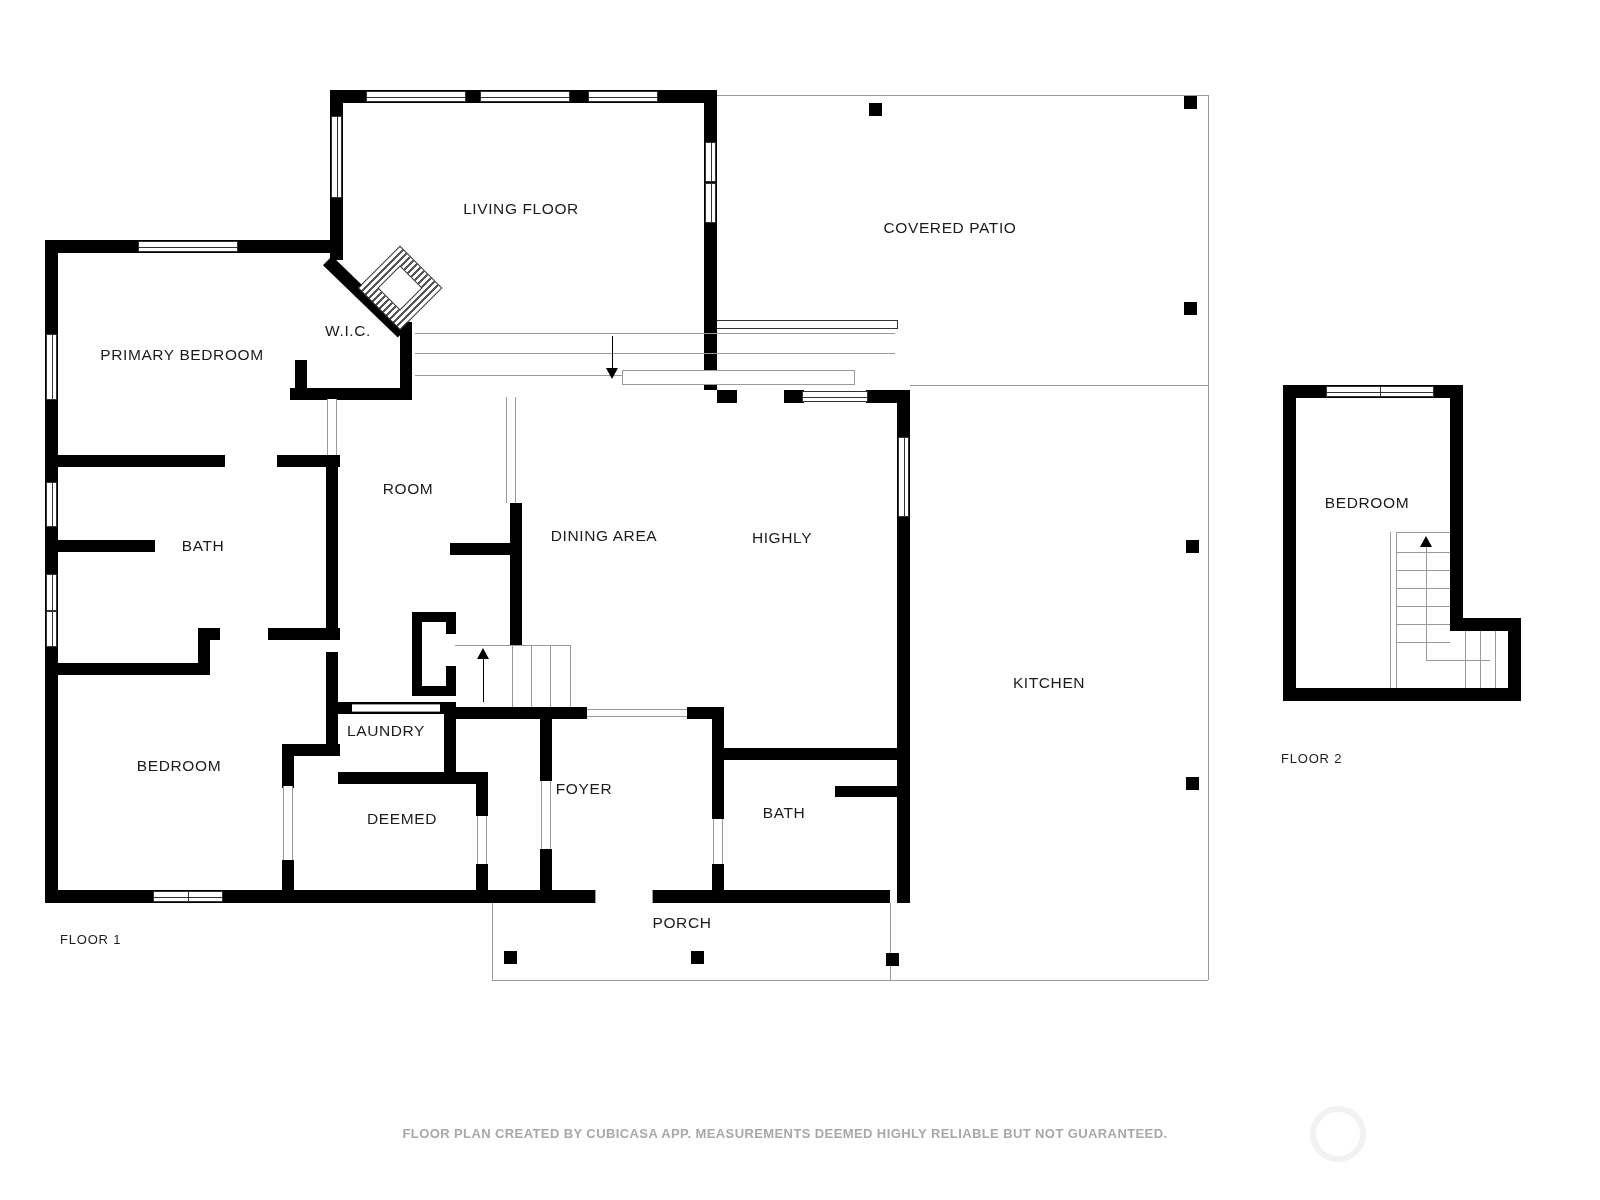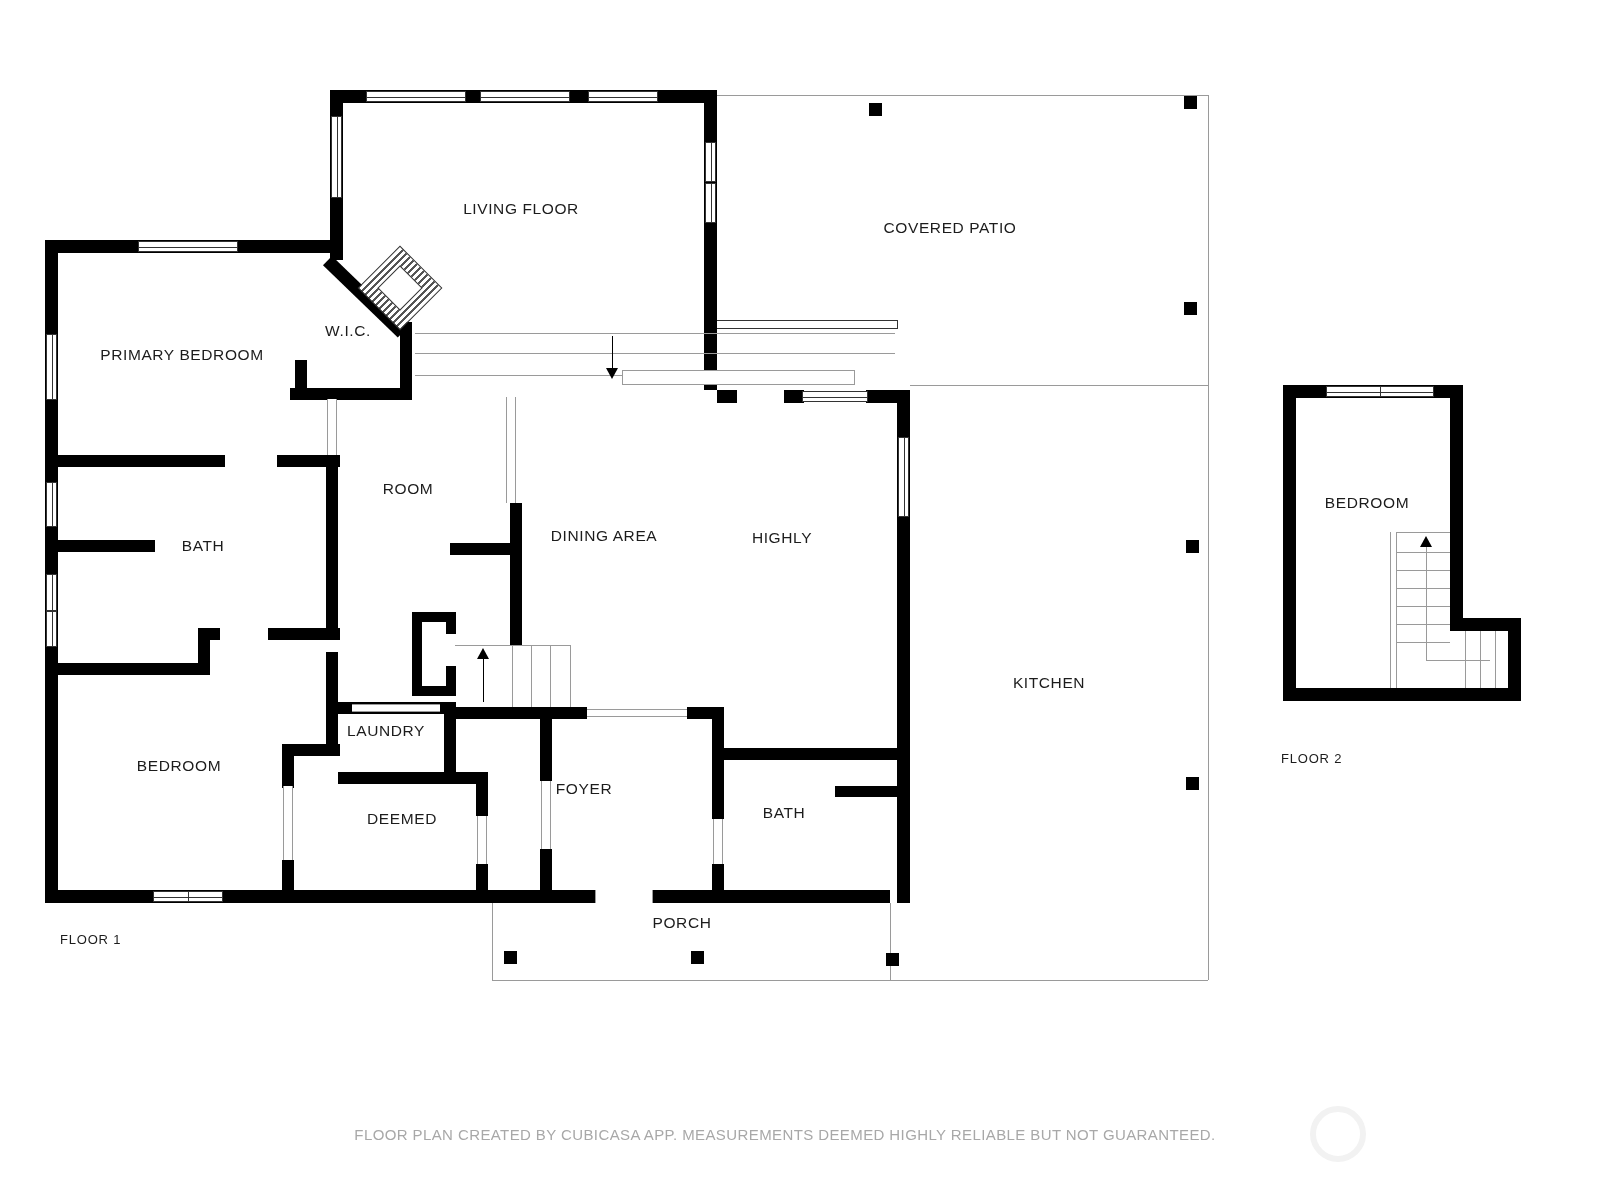--- a/index.html
+++ b/index.html
@@ -25,21 +25,21 @@
   .box{position:absolute;background:#fff;border:1px solid var(--outline);box-sizing:border-box;}
   .rail{position:absolute;background:#fff;border:1px solid var(--frame);box-sizing:border-box;}
   .arr-up{position:absolute;width:0;height:0;border-left:6px solid transparent;border-right:6px solid transparent;border-bottom:11px solid var(--wall);}
   .arr-down{position:absolute;width:0;height:0;border-left:6px solid transparent;border-right:6px solid transparent;border-top:11px solid var(--wall);}
   .fp{position:absolute;left:370px;top:258px;width:60px;height:60px;transform:rotate(45deg);
       background:repeating-linear-gradient(90deg,#fff 0 3px,#555 3px 5px);border:1px solid var(--frame);box-sizing:border-box;}
   .fp-core{position:absolute;left:13px;top:13px;width:32px;height:32px;background:#fff;border:1px solid var(--frame);box-sizing:border-box;}
   .diag{position:absolute;left:332px;top:256px;width:104px;height:13px;background:var(--wall);
         transform:rotate(44deg);transform-origin:0 0;}
   .footer{position:absolute;left:200px;top:1126px;width:1170px;text-align:center;
-          font-size:15px;letter-spacing:.4px;color:var(--footer);}
+          font-size:13px;letter-spacing:.4px;color:var(--footer);font-weight:bold;}
   .wm{position:absolute;left:1310px;top:1106px;width:56px;height:56px;border:6px solid var(--wm);border-radius:50%;box-sizing:border-box;}
 </style>
 </head>
 <body>
 
 <div id="canvas">
 
   <div>
 
     <div class="gl" style="left:717px;top:95px;width:491px;height:1px"></div>

